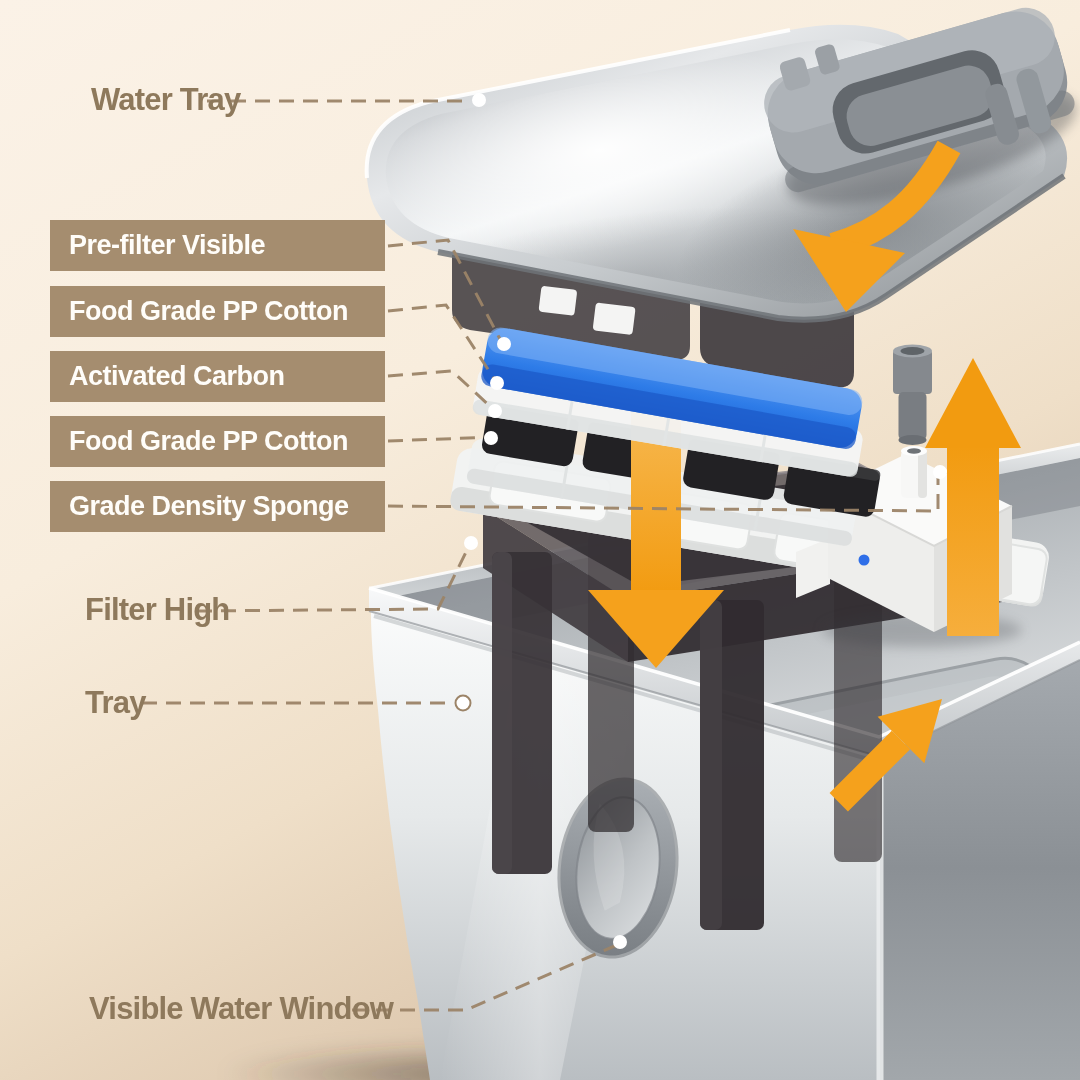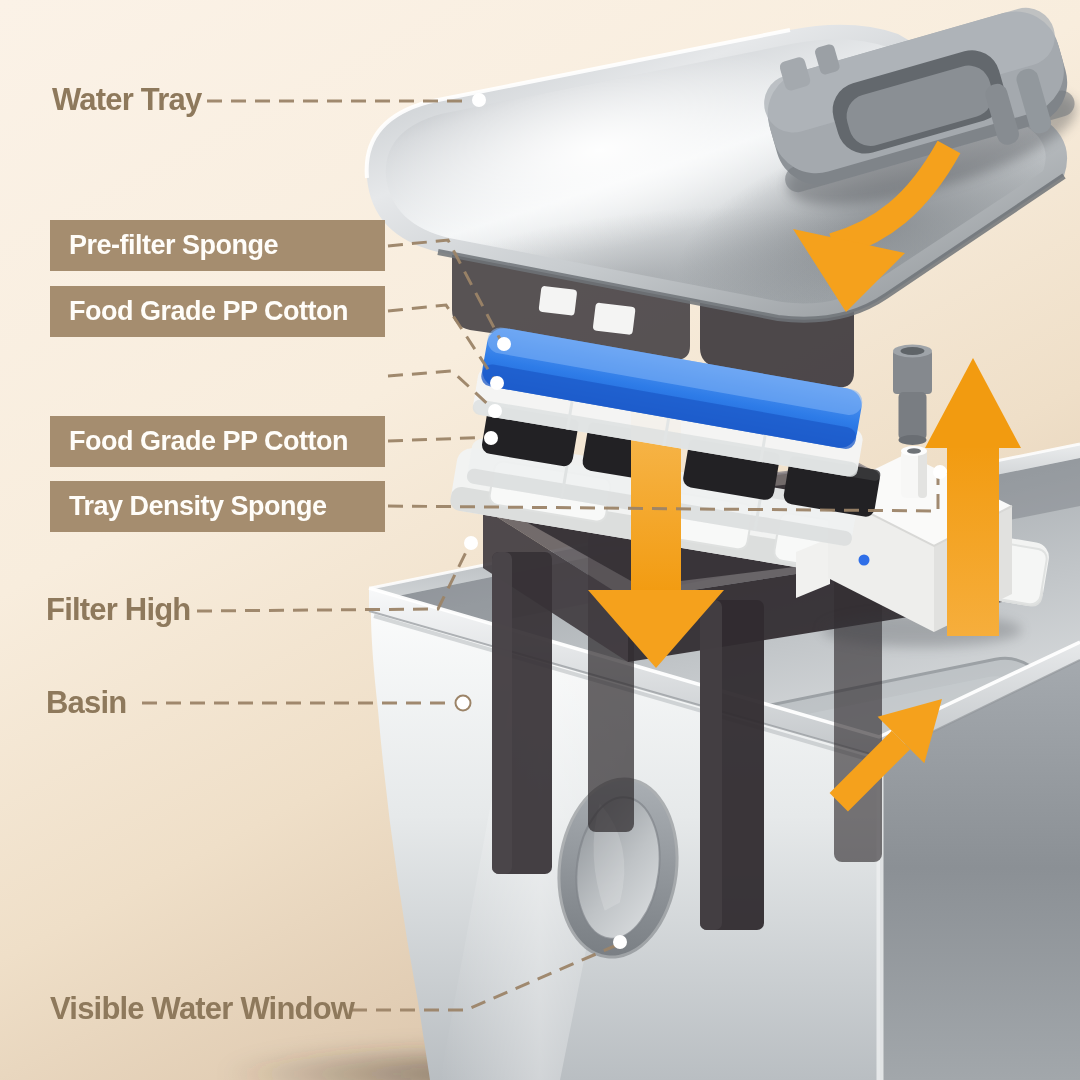--- a/index.html
+++ b/index.html
@@ -12,20 +12,21 @@
   }
   #art{position:absolute;left:0;top:0;width:1080px;height:1080px;}
   .label-plain{
     position:absolute;
     color:#8E795C;
     font-size:31px;
     font-weight:600;
     letter-spacing:-0.8px;
     white-space:nowrap;
     line-height:38px;
+    margin-left:39px;
   }
   .label-box{
     position:absolute;
     left:50px;
     width:335px;height:51px;
     background:#A58D6F;
     color:#FFFDF9;
     display:flex;align-items:center;
     padding-left:19px;box-sizing:border-box;
     font-size:27px;font-weight:700;letter-spacing:-0.5px;
@@ -327,22 +328,23 @@
     <circle cx="491" cy="438" r="7"></circle>
     <circle cx="940" cy="472" r="7"></circle>
     <circle cx="471" cy="543" r="7"></circle>
     <circle cx="463" cy="703" r="7.5" fill="#FFFFFF" stroke="#9C8468" stroke-width="2"></circle>
     <circle cx="620" cy="942" r="7"></circle>
   </g>
 </svg>
 
   <div class="label-plain" style="left:52px;top:81px;">Water Tray</div>
 
-  <div class="label-box" style="top:220px;">Pre-filter Sponge</div>
+  <div class="label-box" style="top:220px;">Pre-filter Visible</div>
   <div class="label-box" style="top:286px;">Food Grade PP Cotton</div>
+  <div class="label-box" style="top:351px;">Activated Carbon</div>
   <div class="label-box" style="top:416px;">Food Grade PP Cotton</div>
-  <div class="label-box" style="top:481px;">Tray Density Sponge</div>
+  <div class="label-box" style="top:481px;">Grade Density Sponge</div>
 
   <div class="label-plain" style="left:46px;top:591px;">Filter High</div>
-  <div class="label-plain" style="left:46px;top:684px;">Basin</div>
+  <div class="label-plain" style="left:46px;top:684px;">Tray</div>
   <div class="label-plain" style="left:50px;top:990px;text-align:right;">Visible Water Window</div>
 
 </div>
 
 </body></html>

